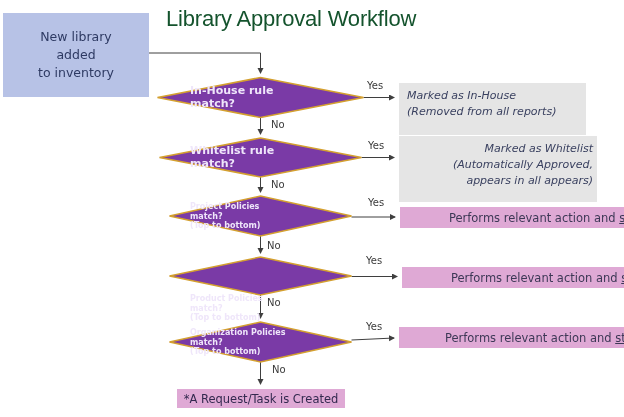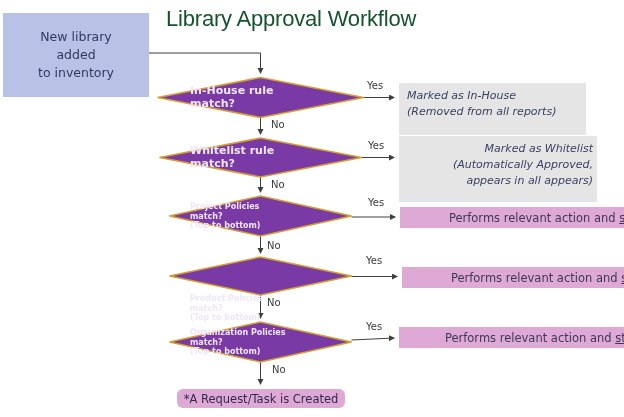--- a/index.html
+++ b/index.html
@@ -31,21 +31,21 @@
   }
   .action-box{
     position:absolute;background:#dfa9d5;color:#3d3856;
     font-size:11.5px;height:21px;display:flex;align-items:center;justify-content:center;
     z-index:2;white-space:nowrap;padding-left:40px;
   }
   .action-box .u{text-decoration:underline;}
   .end-box{
     position:absolute;left:177px;top:389px;width:168px;height:19px;
     background:#dfa9d5;color:#33294f;font-size:11.5px;
-    display:flex;align-items:center;justify-content:center;z-index:2;white-space:nowrap;border-radius:6px;
+    display:flex;align-items:center;justify-content:center;z-index:2;white-space:nowrap;
   }
   .box1{left:399px;top:83px;width:175px;height:47px;}
   .box2{left:399px;top:136px;width:186px;height:61px;text-align:right;}
   .pink1{left:400px;top:207px;width:219px;}
   .pink2{left:402px;top:267px;width:219px;}
   .pink3{left:399px;top:327px;width:213px;}
 </style>
 </head>
 <body>
 

